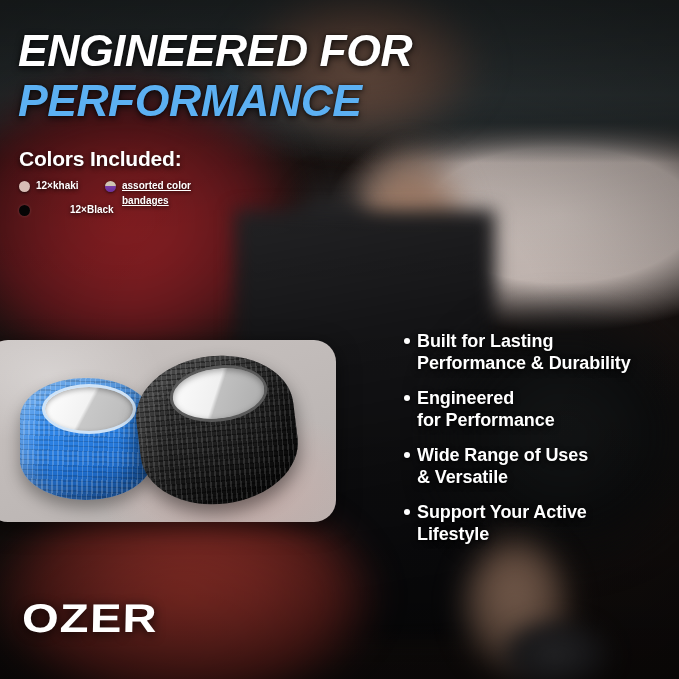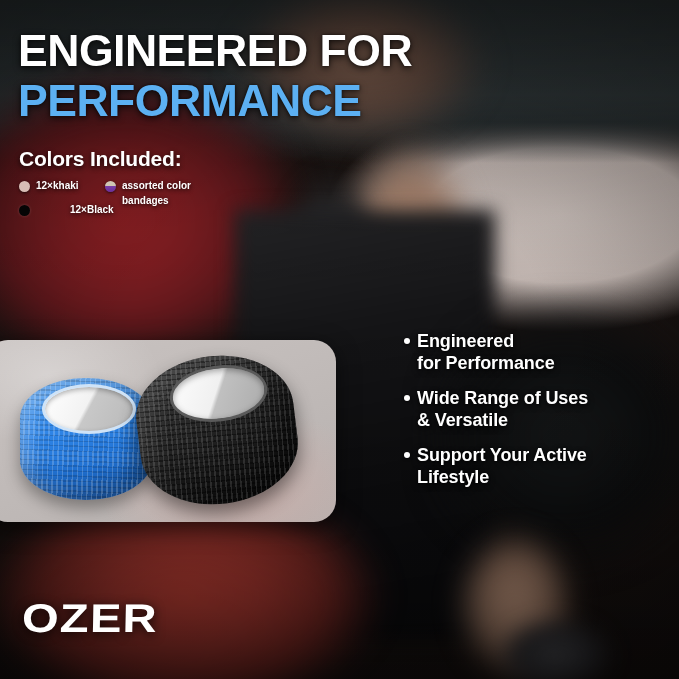--- a/index.html
+++ b/index.html
@@ -128,20 +128,21 @@
       radial-gradient(ellipse 520px 430px at 50% 50%,
         rgba(0,0,0,0) 40%, rgba(0,0,0,0.30) 100%);
   }
 
   
   .headline {
     position: absolute;
     left: 18px;
     top: 26px;
     width: 560px;
+    font-style: italic;
   }
   .headline-line {
     display: block;
     font-weight: bold;
     font-size: 45px;
     line-height: 50px;
     letter-spacing: -0.5px;
     white-space: nowrap;
     transform: scaleX(0.99);
     transform-origin: left center;
@@ -372,21 +373,21 @@
         <span class="swatch-label">12×khaki</span>
       </div>
 
       <div class="swatch-item black">
         <span class="dot black"></span>
         <span class="swatch-label">12×Black</span>
       </div>
 
       <div class="swatch-item assort">
         <span class="dot assort"></span>
-        <span class="swatch-label" style="white-space:pre-line;">assorted color
+        <span class="swatch-label" style="white-space:pre-line;text-decoration:underline;">assorted color
 bandages</span>
       </div>
 
     </div>
   </div>
 
   <div class="product-card">
     <div class="card-sheen"></div>
 
     <div class="roll-blue">
@@ -398,20 +399,25 @@
     <div class="roll-black">
       <div class="body"></div>
       <div class="mesh"></div>
       <div class="hole"></div>
     </div>
   </div>
 
   <div class="features">
     <div class="feature">
       <span class="bullet"></span>
+      <span class="ftext">Built for Lasting
+Performance &amp; Durability</span>
+    </div>
+    <div class="feature">
+      <span class="bullet"></span>
       <span class="ftext">Engineered
 for Performance</span>
     </div>
     <div class="feature">
       <span class="bullet"></span>
       <span class="ftext">Wide Range of Uses
 &amp; Versatile</span>
     </div>
     <div class="feature">
       <span class="bullet"></span>

